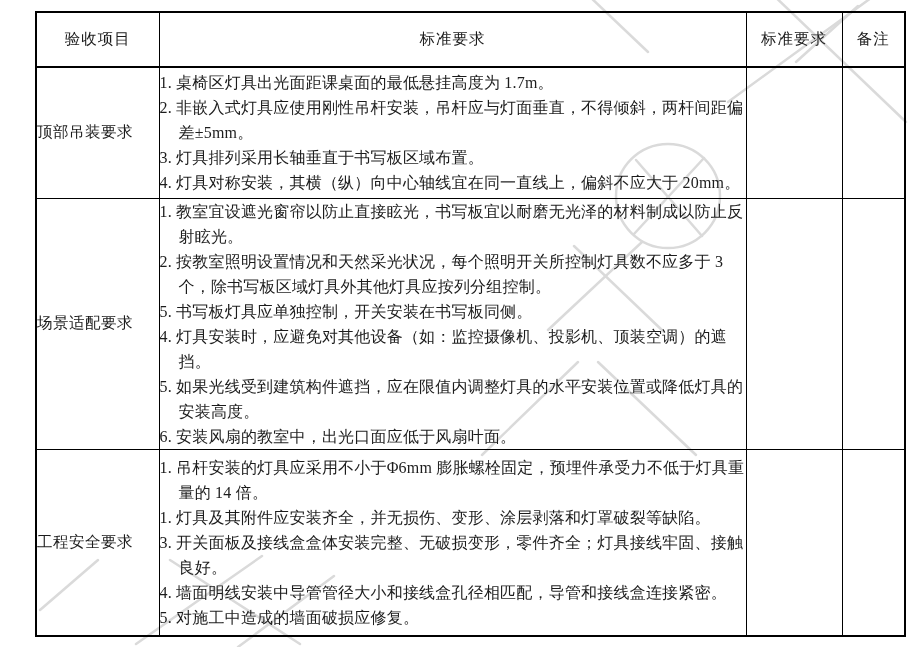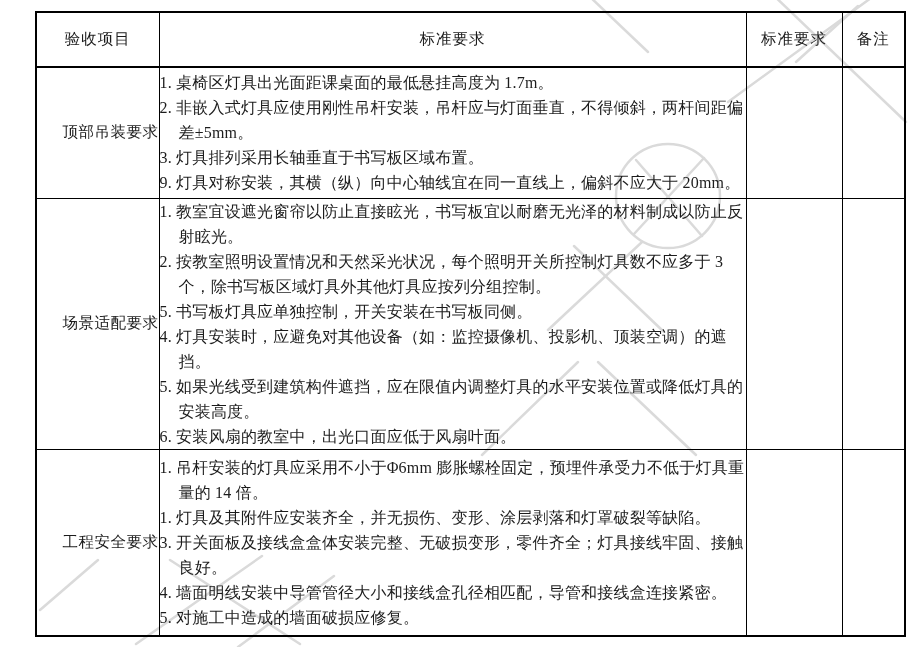--- a/index.html
+++ b/index.html
@@ -49,21 +49,21 @@
     font-size: 15.5px;
     text-align: center;
     vertical-align: middle;
     border-bottom: 2px solid #000 !important;
     letter-spacing: 1px;
   }
   tbody tr td {
     border-top: 1px solid #3c3c3c;
   }
   td.label-cell {
-    text-align: right;
+    text-align: left;
     vertical-align: middle;
     font-size: 15.5px;
     letter-spacing: 0.5px;
   }
   td.req-cell {
     vertical-align: middle;
     padding: 1px 2px 1px 2px;
   }
   .req-line {
     font-size: 16px;
@@ -119,21 +119,21 @@
         <th>备注</th>
       </tr>
     </thead>
     <tbody>
       <tr class="row-1">
         <td class="label-cell">顶部吊装要求</td>
         <td class="req-cell">
           <div class="req-line">1. 桌椅区灯具出光面距课桌面的最低悬挂高度为 1.7m。</div>
           <div class="req-line">2. 非嵌入式灯具应使用刚性吊杆安装，吊杆应与灯面垂直，不得倾斜，两杆间距偏差±5mm。</div>
           <div class="req-line">3. 灯具排列采用长轴垂直于书写板区域布置。</div>
-          <div class="req-line">9. 灯具对称安装，其横（纵）向中心轴线宜在同一直线上，偏斜不应大于 20mm。</div>
+          <div class="req-line">4. 灯具对称安装，其横（纵）向中心轴线宜在同一直线上，偏斜不应大于 20mm。</div>
         </td>
         <td class="result-cell"></td>
         <td class="remark-cell"></td>
       </tr>
       <tr class="row-2">
         <td class="label-cell">场景适配要求</td>
         <td class="req-cell">
           <div class="req-line">1. 教室宜设遮光窗帘以防止直接眩光，书写板宜以耐磨无光泽的材料制成以防止反射眩光。</div>
           <div class="req-line">2. 按教室照明设置情况和天然采光状况，每个照明开关所控制灯具数不应多于 3 个，除书写板区域灯具外其他灯具应按列分组控制。</div>
           <div class="req-line">5. 书写板灯具应单独控制，开关安装在书写板同侧。</div>

